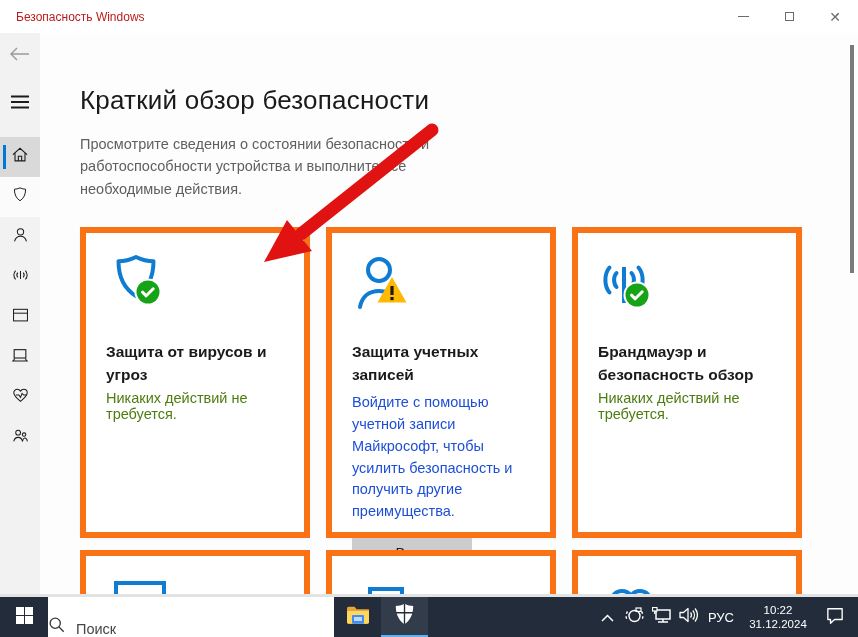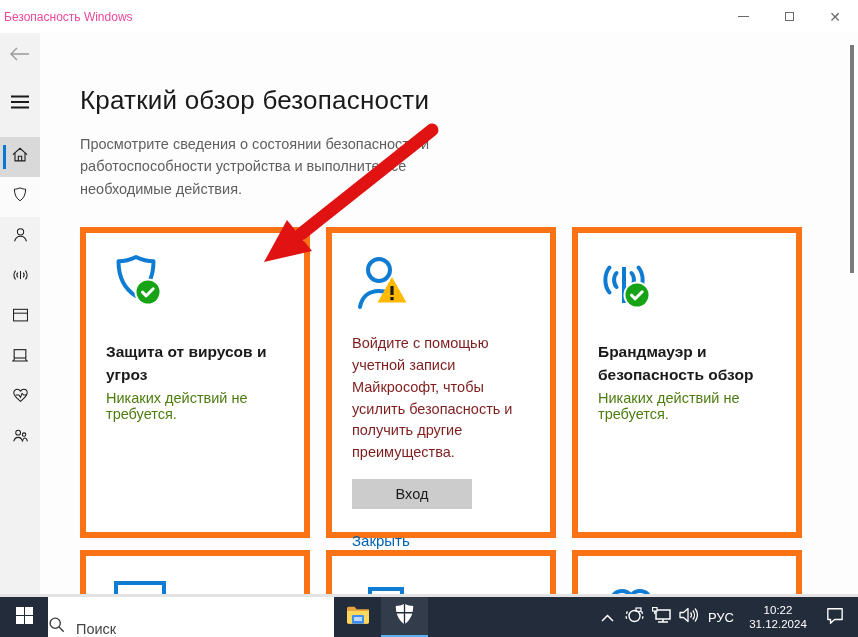--- a/index.html
+++ b/index.html
@@ -1,21 +1,21 @@
 <!DOCTYPE html>
 <html lang="ru"><head>
 <meta charset="utf-8">
 <style>
   * { margin:0; padding:0; box-sizing:border-box; }
   html,body { width:858px; height:637px; overflow:hidden; font-family:"Liberation Sans", sans-serif; background:#ffffff; }
   .window { position:absolute; inset:0; background:#ffffff; }
 
   
   .titlebar { position:absolute; left:0; top:0; right:0; height:33px; background:#ffffff; display:flex; align-items:center; }
-  .titlebar-title { font-size:12px; color:#ec4899; padding-left:4px; }
+  .titlebar-title { font-size:12px; color:#b91c1c; padding-left:16px; }
   .win-controls { margin-left:auto; display:flex; height:100%; }
   .win-btn { width:46px; height:100%; display:flex; align-items:center; justify-content:center; color:#6a6a6a; cursor:default; }
   .min-glyph { width:11px; height:1px; background:#6a6a6a; display:block; }
   .restore-glyph { position:relative; width:9px; height:9px; border:1px solid #6a6a6a; background:#fff; }
   .restore-glyph::before { content:""; position:absolute; left:2px; top:-4px; width:9px; height:9px; border:1px solid #6a6a6a; border-left-width:1px; z-index:-1; }
   .close-glyph { font-size:14px; line-height:1; color:#6a6a6a; }
 
   
   .sidebar { position:absolute; left:0; top:33px; width:40px; bottom:40px; background:#f2f2f2; }
   .side-btn { width:40px; height:36px; display:flex; align-items:center; justify-content:center; position:relative; }
@@ -34,21 +34,21 @@
   .content { padding:52px 0 0 40px; }
   .page-title { font-size:26px; font-weight:400; color:#1a1a1a; letter-spacing:0.2px; }
   .page-desc { margin-top:17px; width:396px; font-size:14.5px; line-height:1.55; color:#5f5f5f; }
 
   .cards { margin-top:27px; display:grid; grid-template-columns:230px 230px 230px; gap:16px; }
   .card { background:#ffffff; border:6px solid #f97316; box-shadow:0 1px 2px rgba(0,0,0,0.04); padding:18px 20px 20px 20px; height:311px; }
   .card-icon { height:74px; margin-top:2px; }
   .card-title { font-size:15.5px; font-weight:700; color:#1a1a1a; line-height:1.45; margin-top:14px; }
   .card-title.narrow { max-width:165px; }
   .card-status { font-size:14.5px; color:#4d7c0f; margin-top:4px; }
-  .card-desc { font-size:14.5px; color:#7f1d1d; line-height:1.5; margin-top:6px; max-width:188px; }
+  .card-desc { font-size:14.5px; color:#1d4ed8; line-height:1.5; margin-top:6px; max-width:188px; }
   .signin-btn { margin-top:15px; width:120px; height:30px; background:#cccccc; border:none; font-family:"Liberation Sans", sans-serif; font-size:14.5px; color:#1a1a1a; display:block; }
   .dismiss-link { display:inline-block; margin-top:23px; font-size:15px; color:#0063b1; text-decoration:none; }
 
   .cards.row2 { margin-top:12px; }
   .cards.row2 .card { height:49px; overflow:hidden; padding-top:17px; border-bottom:none; box-shadow:none; }
 
   .window-bottom-edge { position:absolute; left:0; bottom:40px; right:0; height:3px; background:#e3e3e3; }
 
   
   .scrollbar { position:absolute; right:3px; top:33px; bottom:43px; width:5px; }
@@ -199,20 +199,21 @@
         <div class="card">
           <div class="card-icon">
             <svg width="70" height="66" viewBox="0 0 70 66">
               <circle cx="27" cy="17" r="11" fill="none" stroke="#0f7cd4" stroke-width="4"></circle>
               <path d="M8 54c2-10.5 9-16 19-16 3.4 0 6.4.6 9 1.9" fill="none" stroke="#0f7cd4" stroke-width="4" stroke-linecap="round"></path>
               <path d="M40 24 54.5 49.5h-29z" fill="#ffb900"></path>
               <rect x="38.4" y="33" width="3.2" height="9" fill="#1a1a1a"></rect>
               <rect x="38.4" y="44" width="3.2" height="3.2" fill="#1a1a1a"></rect>
             </svg>
           </div>
+          <div class="card-title">Защита учетных записей</div>
           <div class="card-desc">Войдите с помощью учетной записи Майкрософт, чтобы усилить безопасность и получить другие преимущества.</div>
           <button class="signin-btn">Вход</button>
           <a href="#" class="dismiss-link">Закрыть</a>
         </div>
 
         <div class="card">
           <div class="card-icon">
             <svg width="70" height="66" viewBox="0 0 70 66">
               <path d="M26 14v36" stroke="#0f7cd4" stroke-width="4" fill="none"></path>
               <path d="M18.5 20c-3.2 3.5-3.2 10.5 0 14M11.5 14.5c-5.5 6.5-5.5 18.5 0 25" stroke="#0f7cd4" stroke-width="4" fill="none" stroke-linecap="round"></path>

